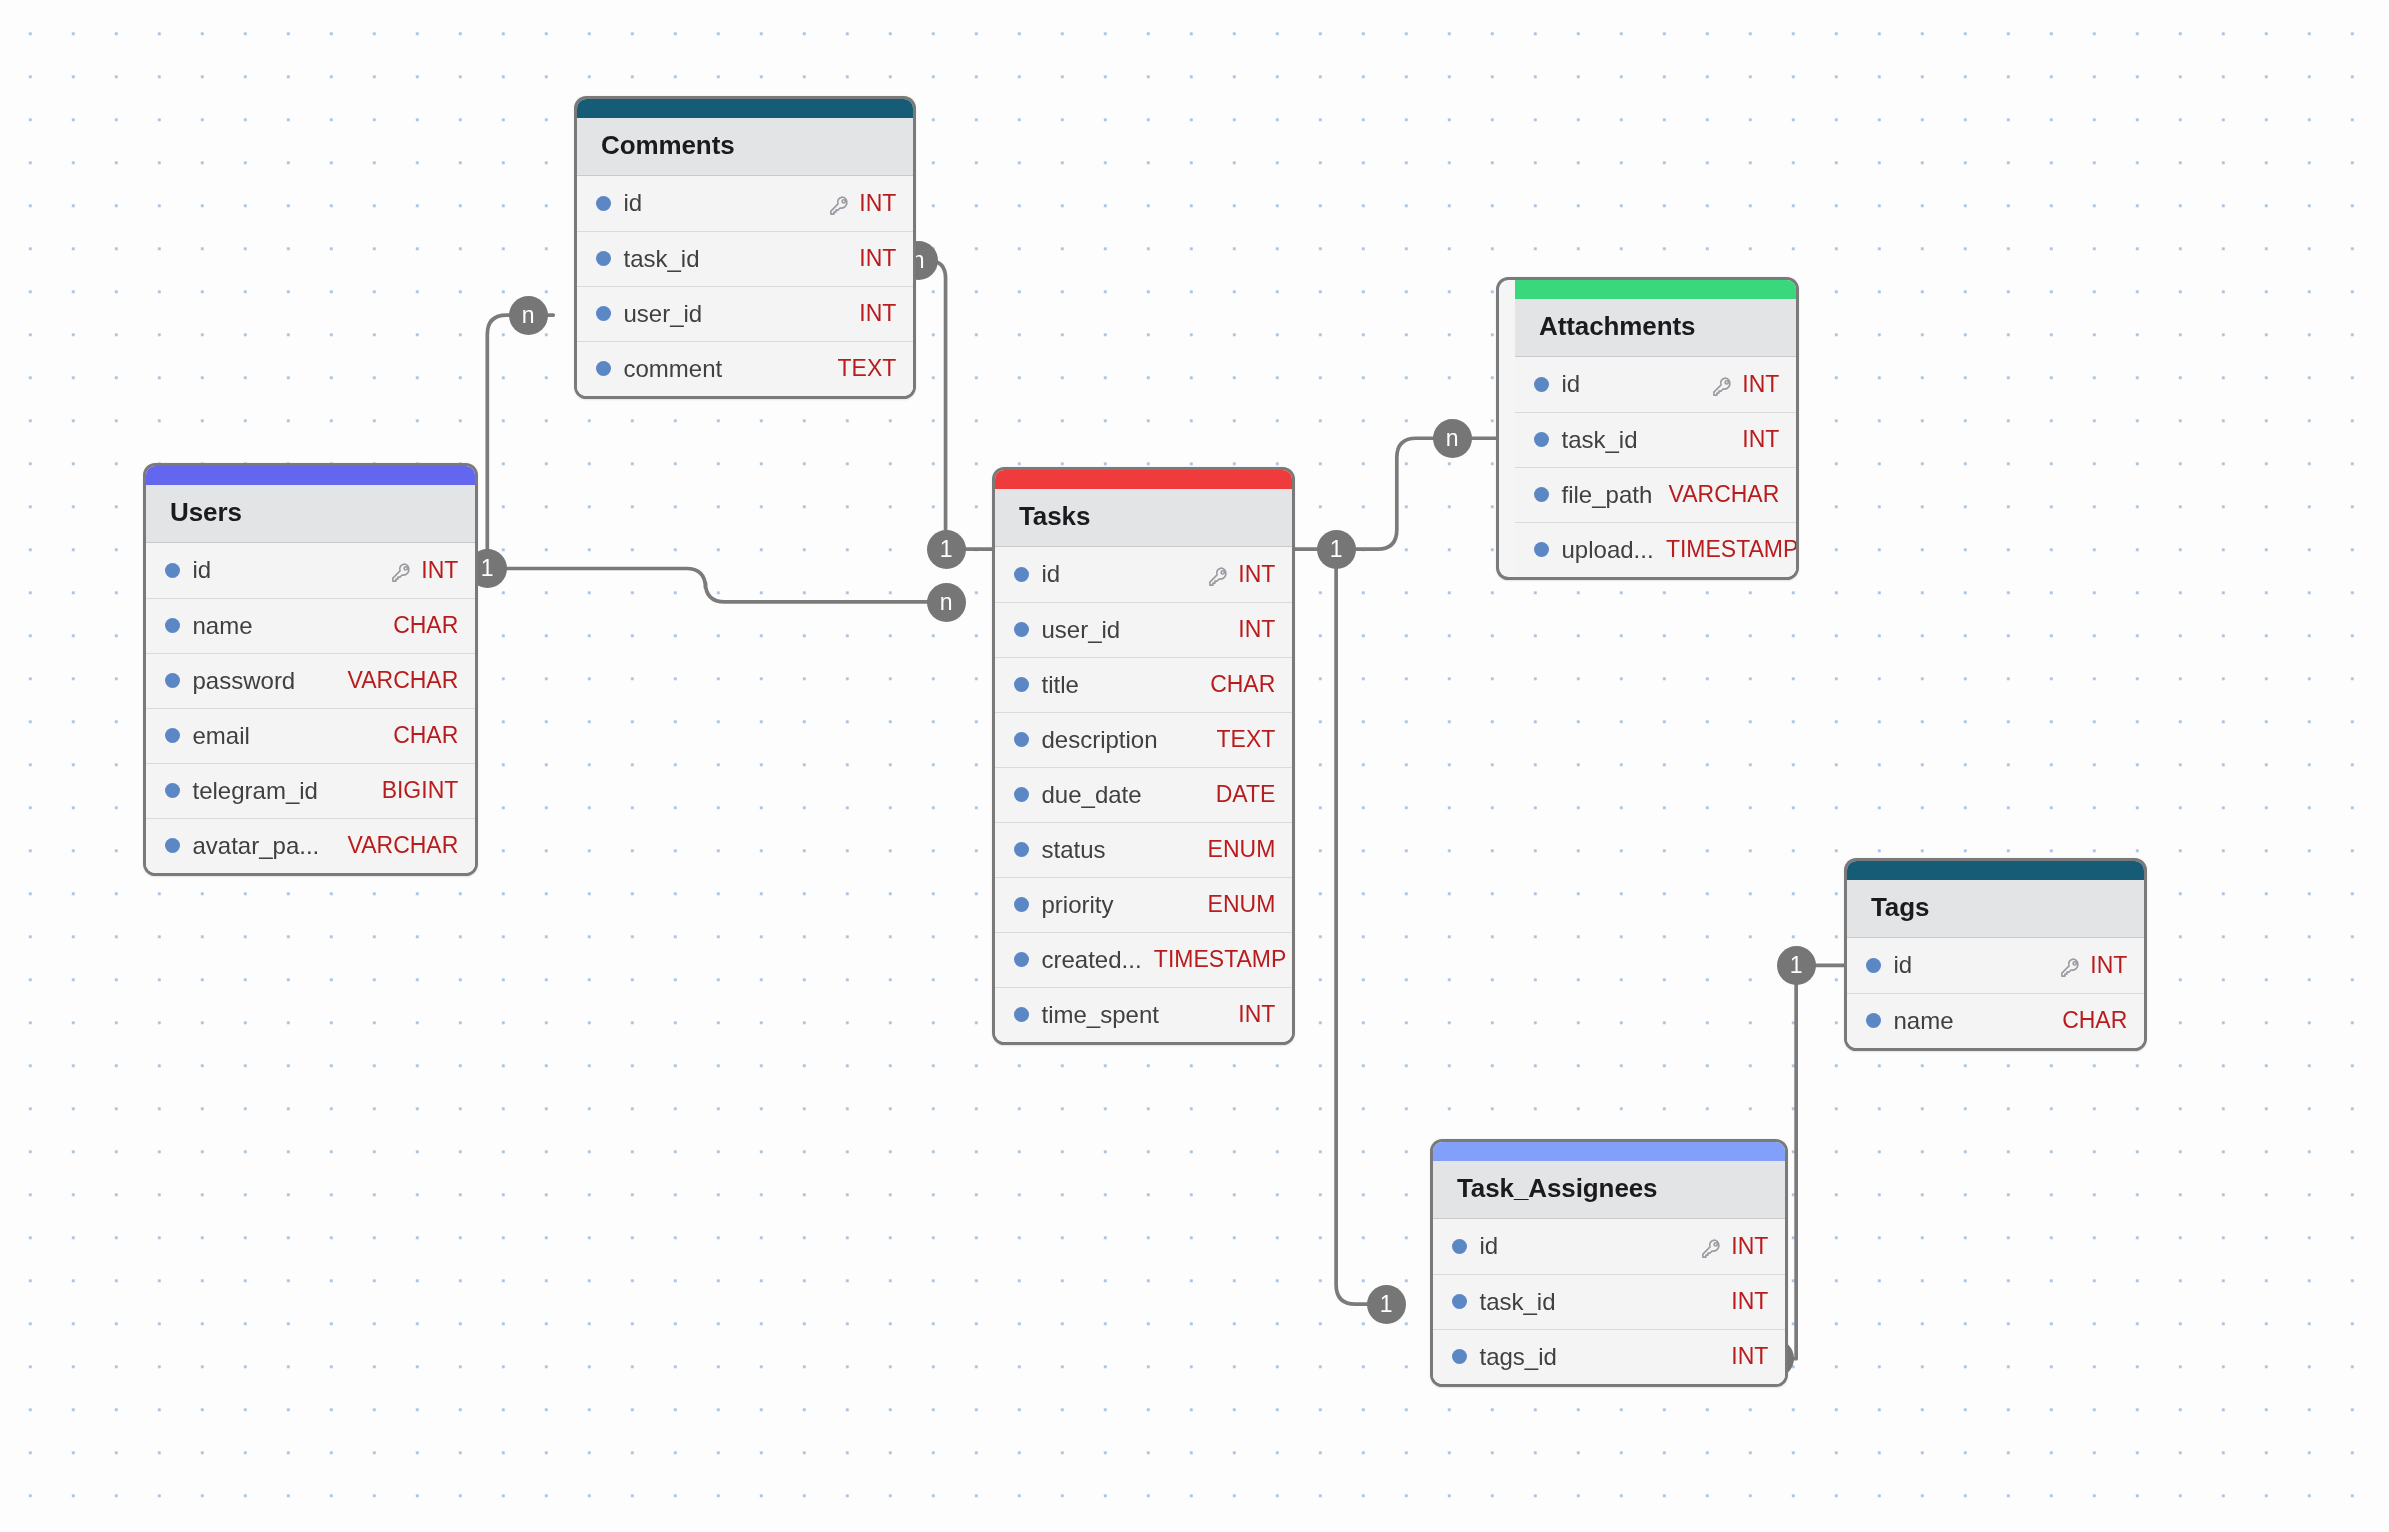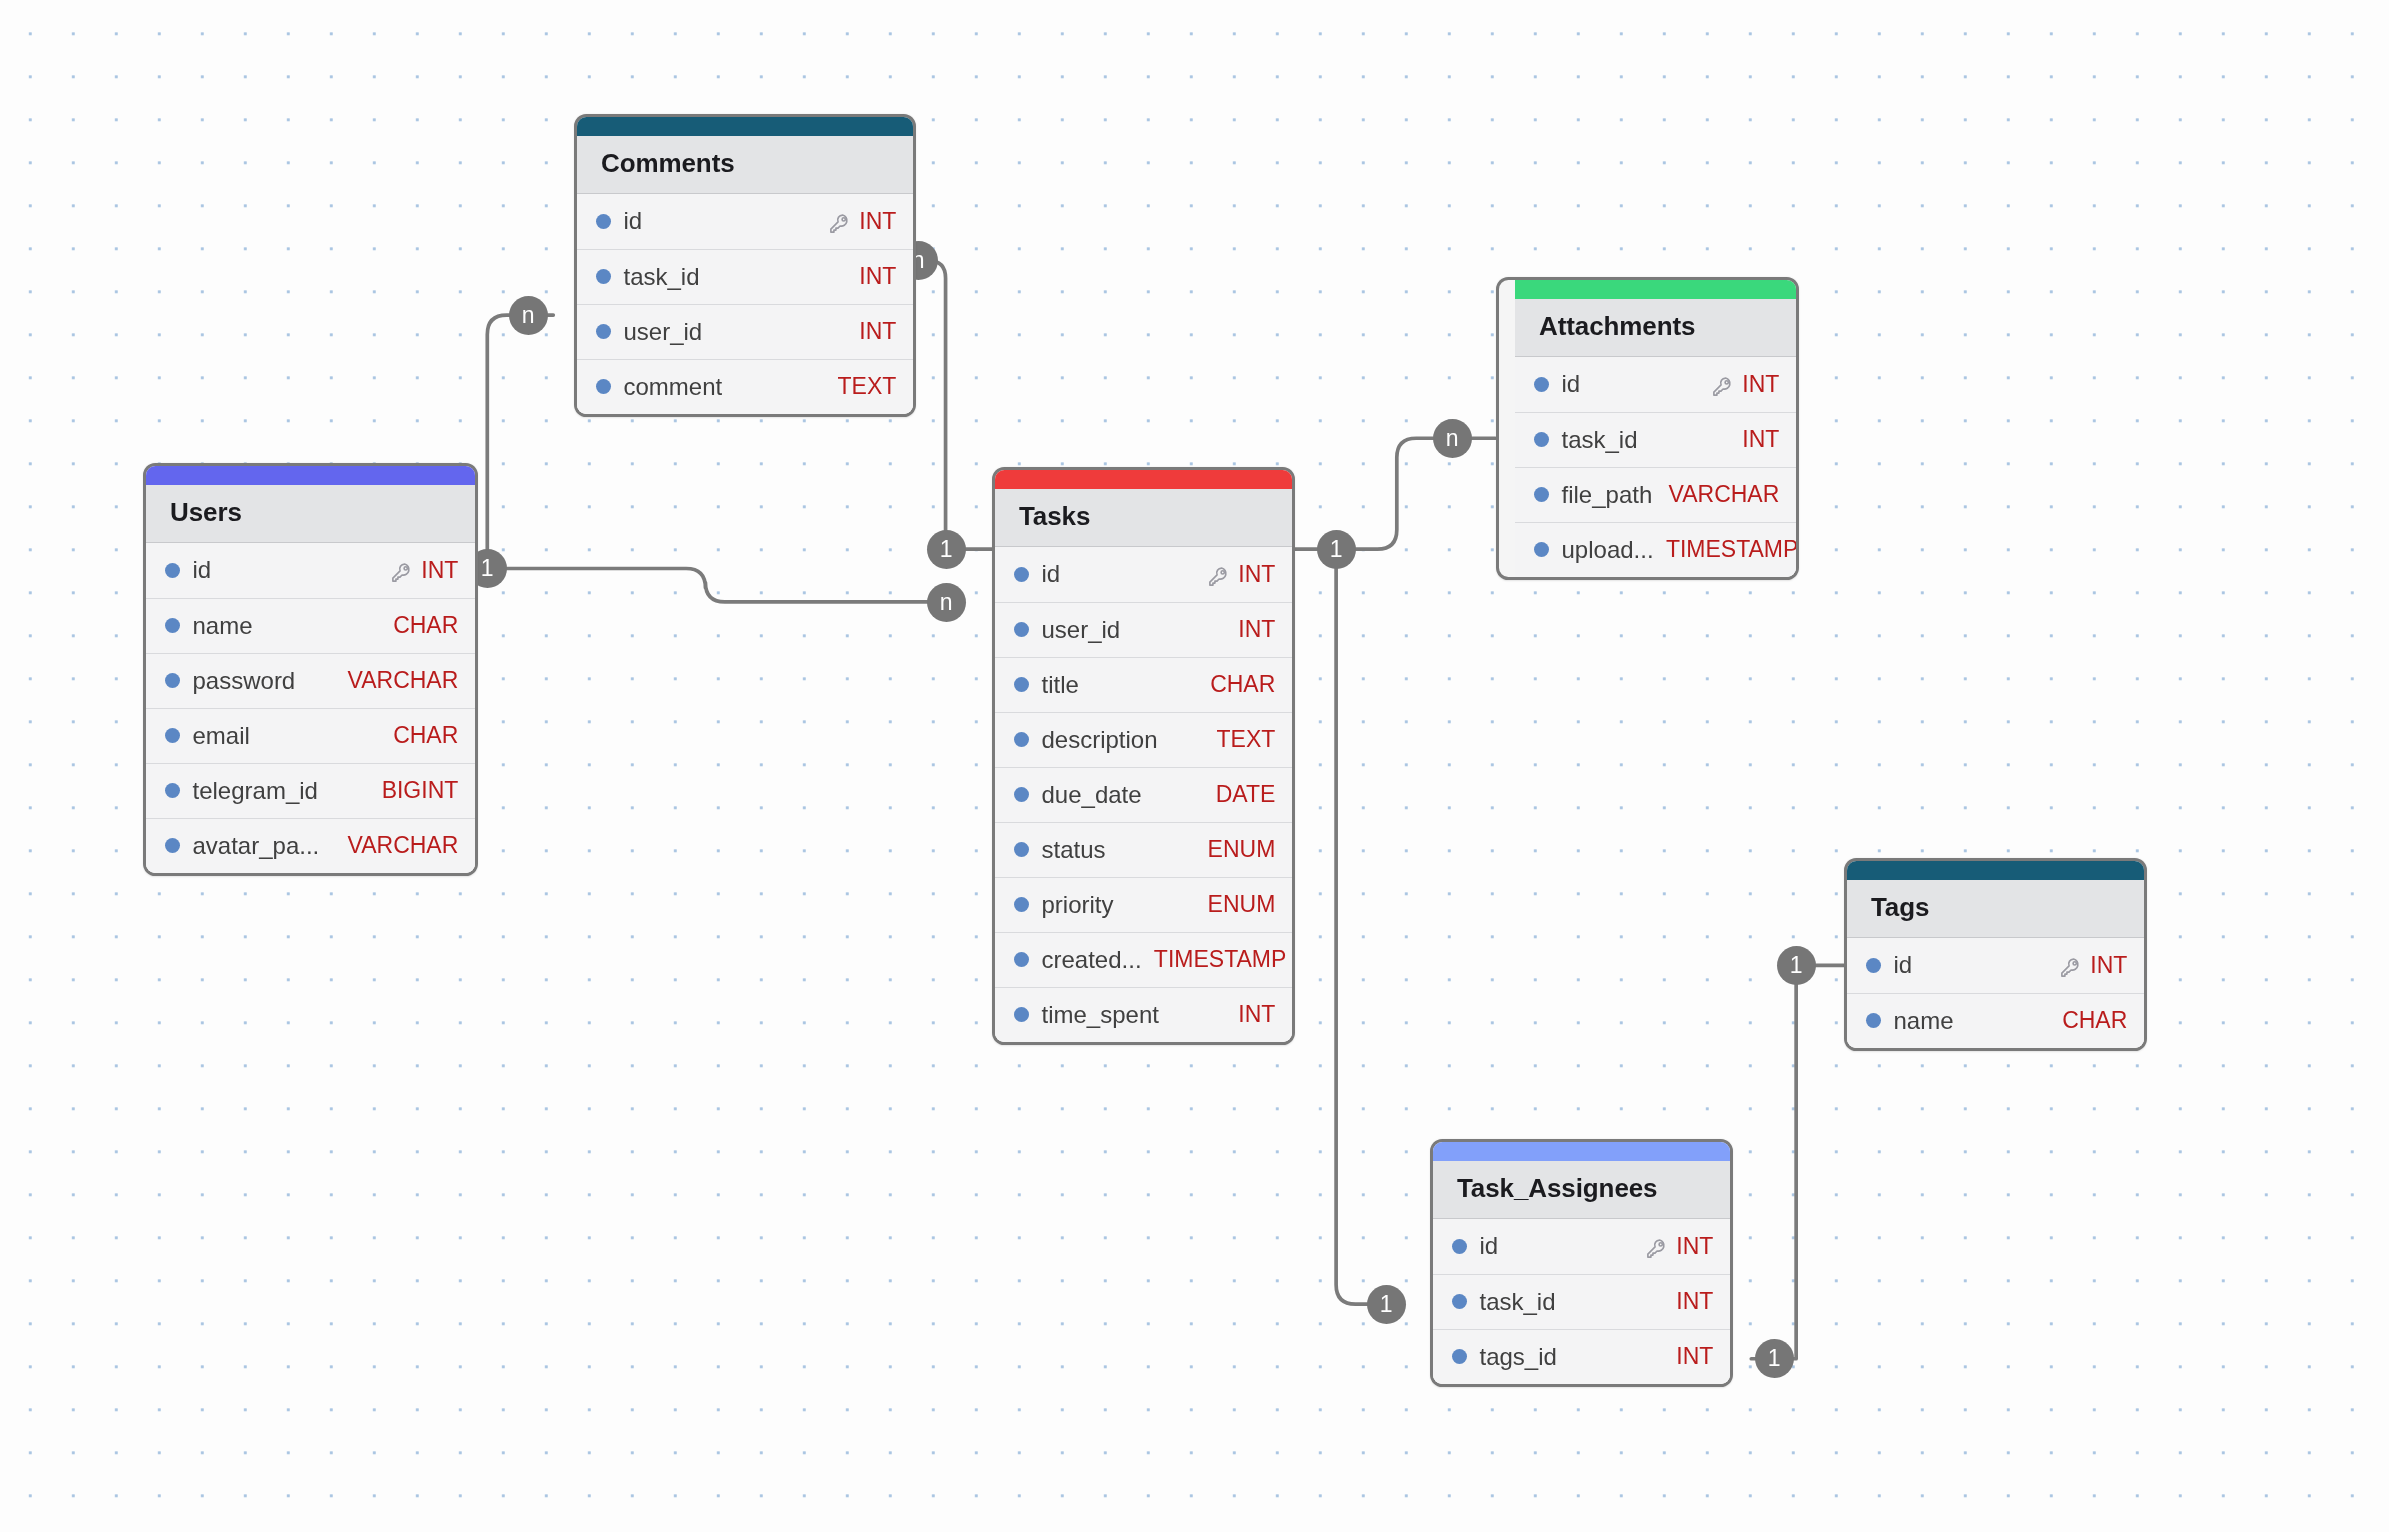--- a/index.html
+++ b/index.html
@@ -146,21 +146,21 @@
       <div class="card-badge" style="left: 918px; top: 260px;">n</div>
       <div class="card-badge" style="left: 946px; top: 602px;">n</div>
       <div class="card-badge" style="left: 1336px; top: 549px;">1</div>
       <div class="card-badge" style="left: 1452px; top: 438px;">n</div>
       <div class="card-badge" style="left: 1386px; top: 1304px;">1</div>
       <div class="card-badge" style="left: 1796px; top: 965px;">1</div>
       <div class="card-badge" style="left: 1774px; top: 1358px;">1</div>
     </div>
 
   <div id="nodes">
-      <div class="table-node" style="left: 574px; top: 114px; width: 342px;">
+      <div class="table-node" style="left: 574px; top: 96px; width: 342px;">
         <div class="tbl-accent" style="background: rgb(23, 92, 119);"></div>
         <div class="tbl-title">Comments</div>
         <div class="tbl-rows">
           <div class="tbl-row">
             <span class="row-dot"></span>
             <span class="row-name">id</span>
             <span class="row-spacer"></span>
             <span class="key-icon">
               <svg viewBox="0 0 24 24" width="23" height="23" aria-hidden="true">
                 <path d="M15.2 3.2a5.1 5.1 0 0 0-4.7 7.1L3 17.8V21h3.2v-2.1h2.1v-2.1h2.1l2.2-2.2a5.1 5.1 0 1 0 2.6-11.4z" fill="none" stroke="#9a9aa2" stroke-width="1.7" stroke-linejoin="round" stroke-linecap="round"></path>
@@ -356,21 +356,21 @@
             <span class="row-type">INT</span>
           </div>
           <div class="tbl-row">
             <span class="row-dot"></span>
             <span class="row-name">name</span>
             <span class="row-spacer"></span>
             <span class="row-type">CHAR</span>
           </div>
         </div>
       </div>
-      <div class="table-node" style="left: 1430px; top: 1139px; width: 303px;">
+      <div class="table-node" style="left: 1430px; top: 1139px; width: 358px;">
         <div class="tbl-accent" style="background: rgb(130, 160, 250);"></div>
         <div class="tbl-title">Task_Assignees</div>
         <div class="tbl-rows">
           <div class="tbl-row">
             <span class="row-dot"></span>
             <span class="row-name">id</span>
             <span class="row-spacer"></span>
             <span class="key-icon">
               <svg viewBox="0 0 24 24" width="23" height="23" aria-hidden="true">
                 <path d="M15.2 3.2a5.1 5.1 0 0 0-4.7 7.1L3 17.8V21h3.2v-2.1h2.1v-2.1h2.1l2.2-2.2a5.1 5.1 0 1 0 2.6-11.4z" fill="none" stroke="#9a9aa2" stroke-width="1.7" stroke-linejoin="round" stroke-linecap="round"></path>

